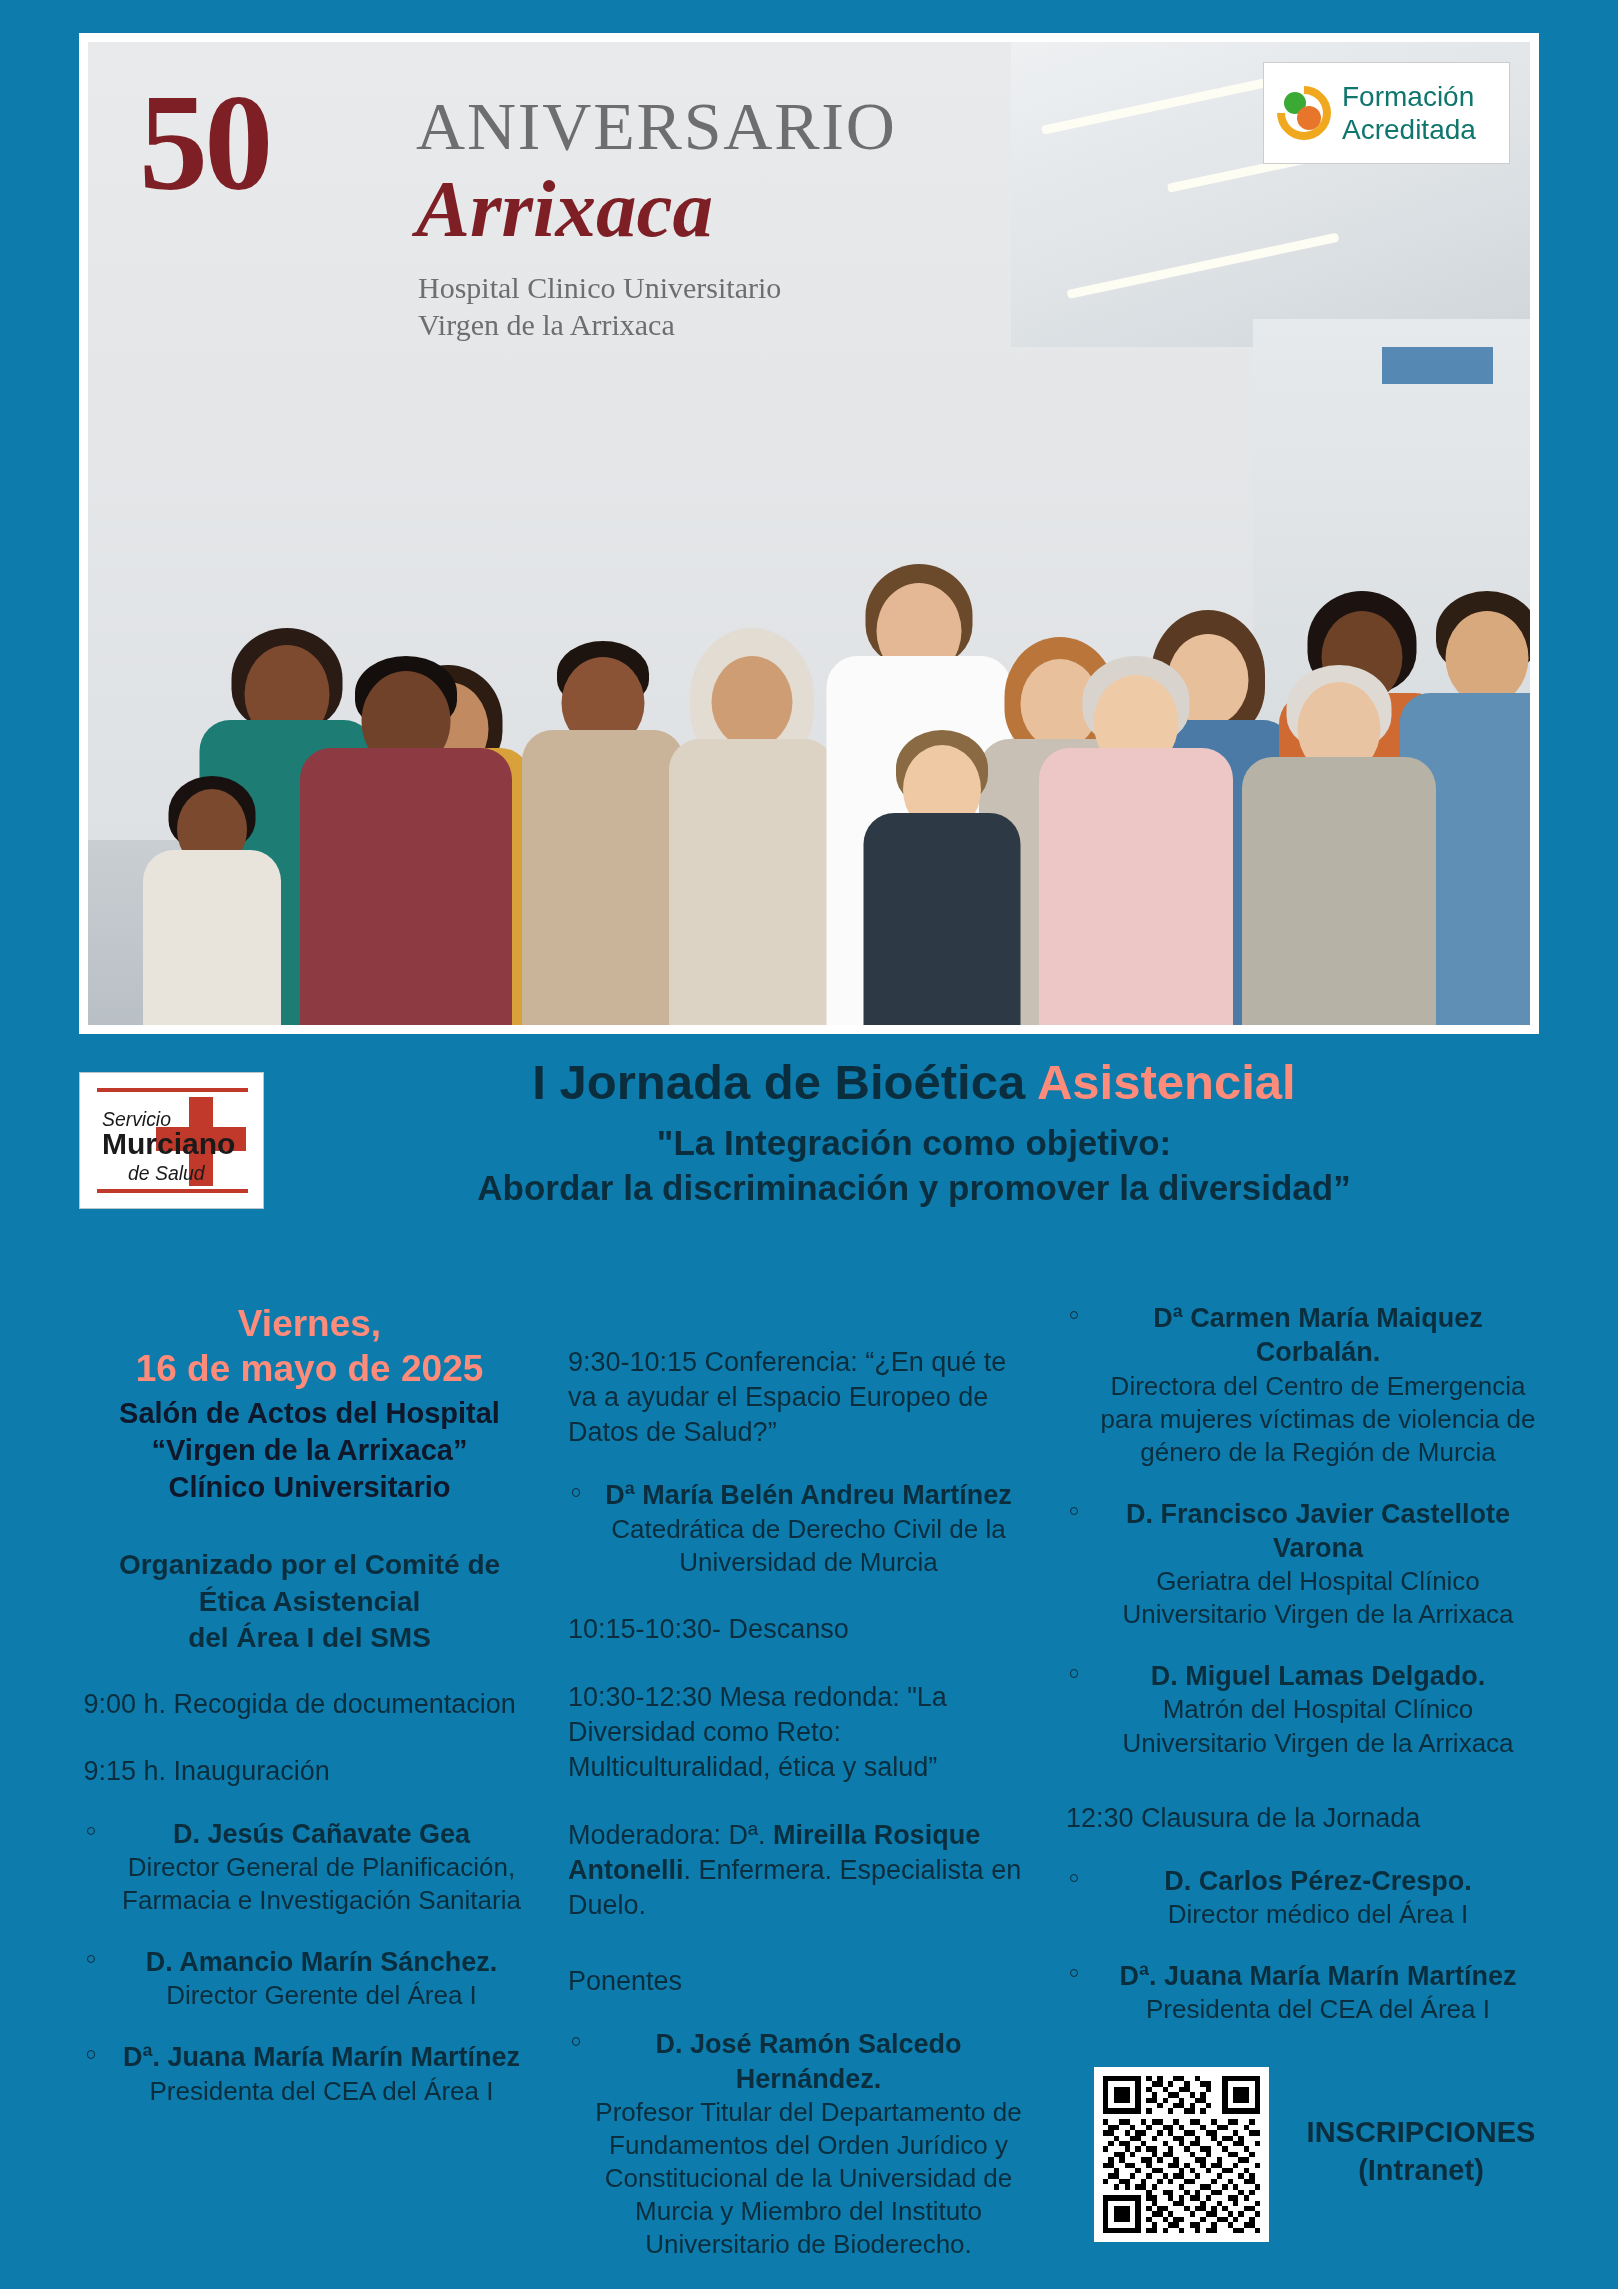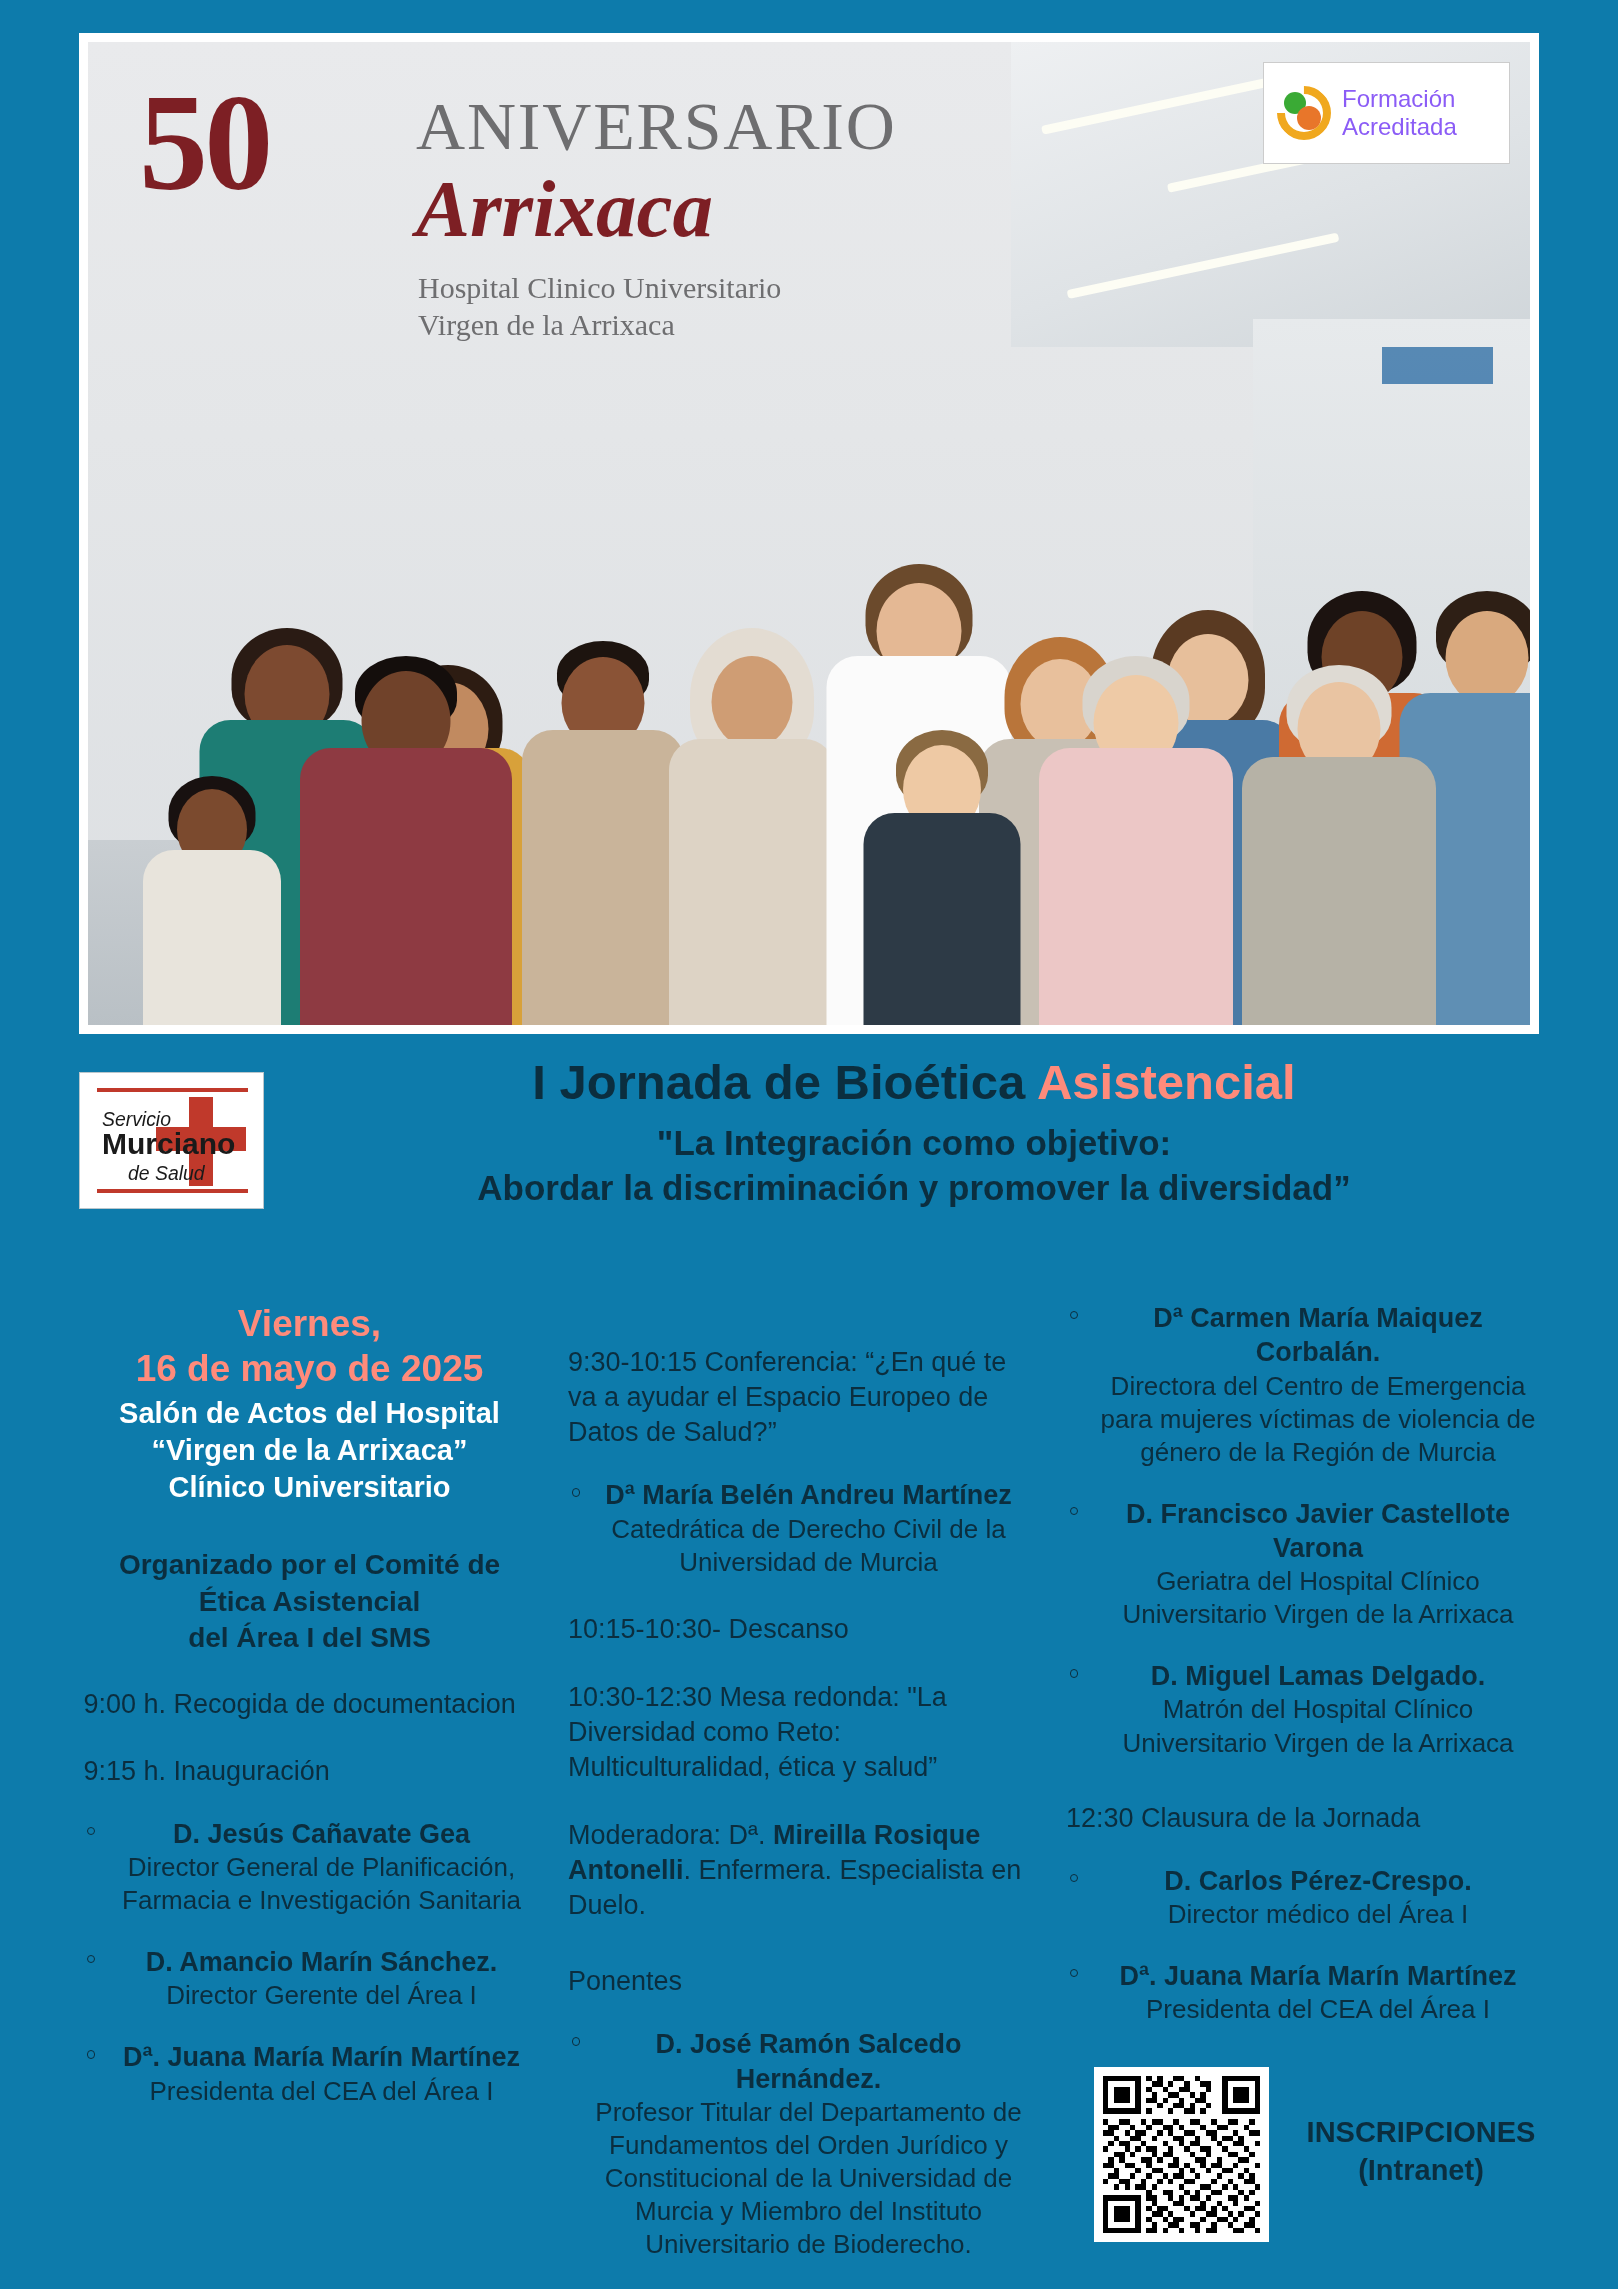--- a/index.html
+++ b/index.html
@@ -88,21 +88,21 @@
     border:8.3px solid #f0a81e; border-left-color:transparent; transform:rotate(45deg);
   }
   .badge-mark .dot-g {
     position:absolute; left:7.4px; top:5.5px; width:22px; height:22px;
     border-radius:50%; background:#3aaa35;
   }
   .badge-mark .dot-o {
     position:absolute; left:20px; top:20px; width:24px; height:24px;
     border-radius:50%; background:#e8762a;
   }
-  .badge-text { font-size:24px; line-height:1.18; color:#8b5cf6; }
+  .badge-text { font-size:28px; line-height:1.18; color:#0f766e; }
 
   
   .people { position:absolute; left:0; right:0; bottom:0; height:646px; }
   .p {
     position:absolute; bottom:0;
   }
   .p .head {
     position:absolute; left:50%; transform:translateX(-50%);
     border-radius:50%;
   }
@@ -137,21 +137,21 @@
   .col { position:absolute; top:0; }
   .col1 { left: 18.5px;  width: 452px; }
   .col2 { left: 503px; width: 457px; margin-top: 44px; }
   .col3 { left: 1001px; width: 480px; }
 
   .date-big {
     font-size: 37px; font-weight: bold; color:#ff8b7b; text-align:center;
     line-height:1.22;
   }
   .venue {
-    font-size: 29px; font-weight: bold; color:#ffffff; text-align:center;
+    font-size: 29px; font-weight: bold; color:#0f172a; text-align:center;
     line-height:1.28; margin-top: 3.7px;
   }
   .org {
     margin-top: 41px; font-size: 28px; font-weight: bold; color:#0b2e3f;
     text-align:center; line-height:1.3;
   }
 
   .para { font-size: 27px; color:#0b2e3f; line-height:1.3; margin-top: 31px; }
 
   .item { position:relative; padding-left: 24px; margin-top: 28px; text-align: center; }

